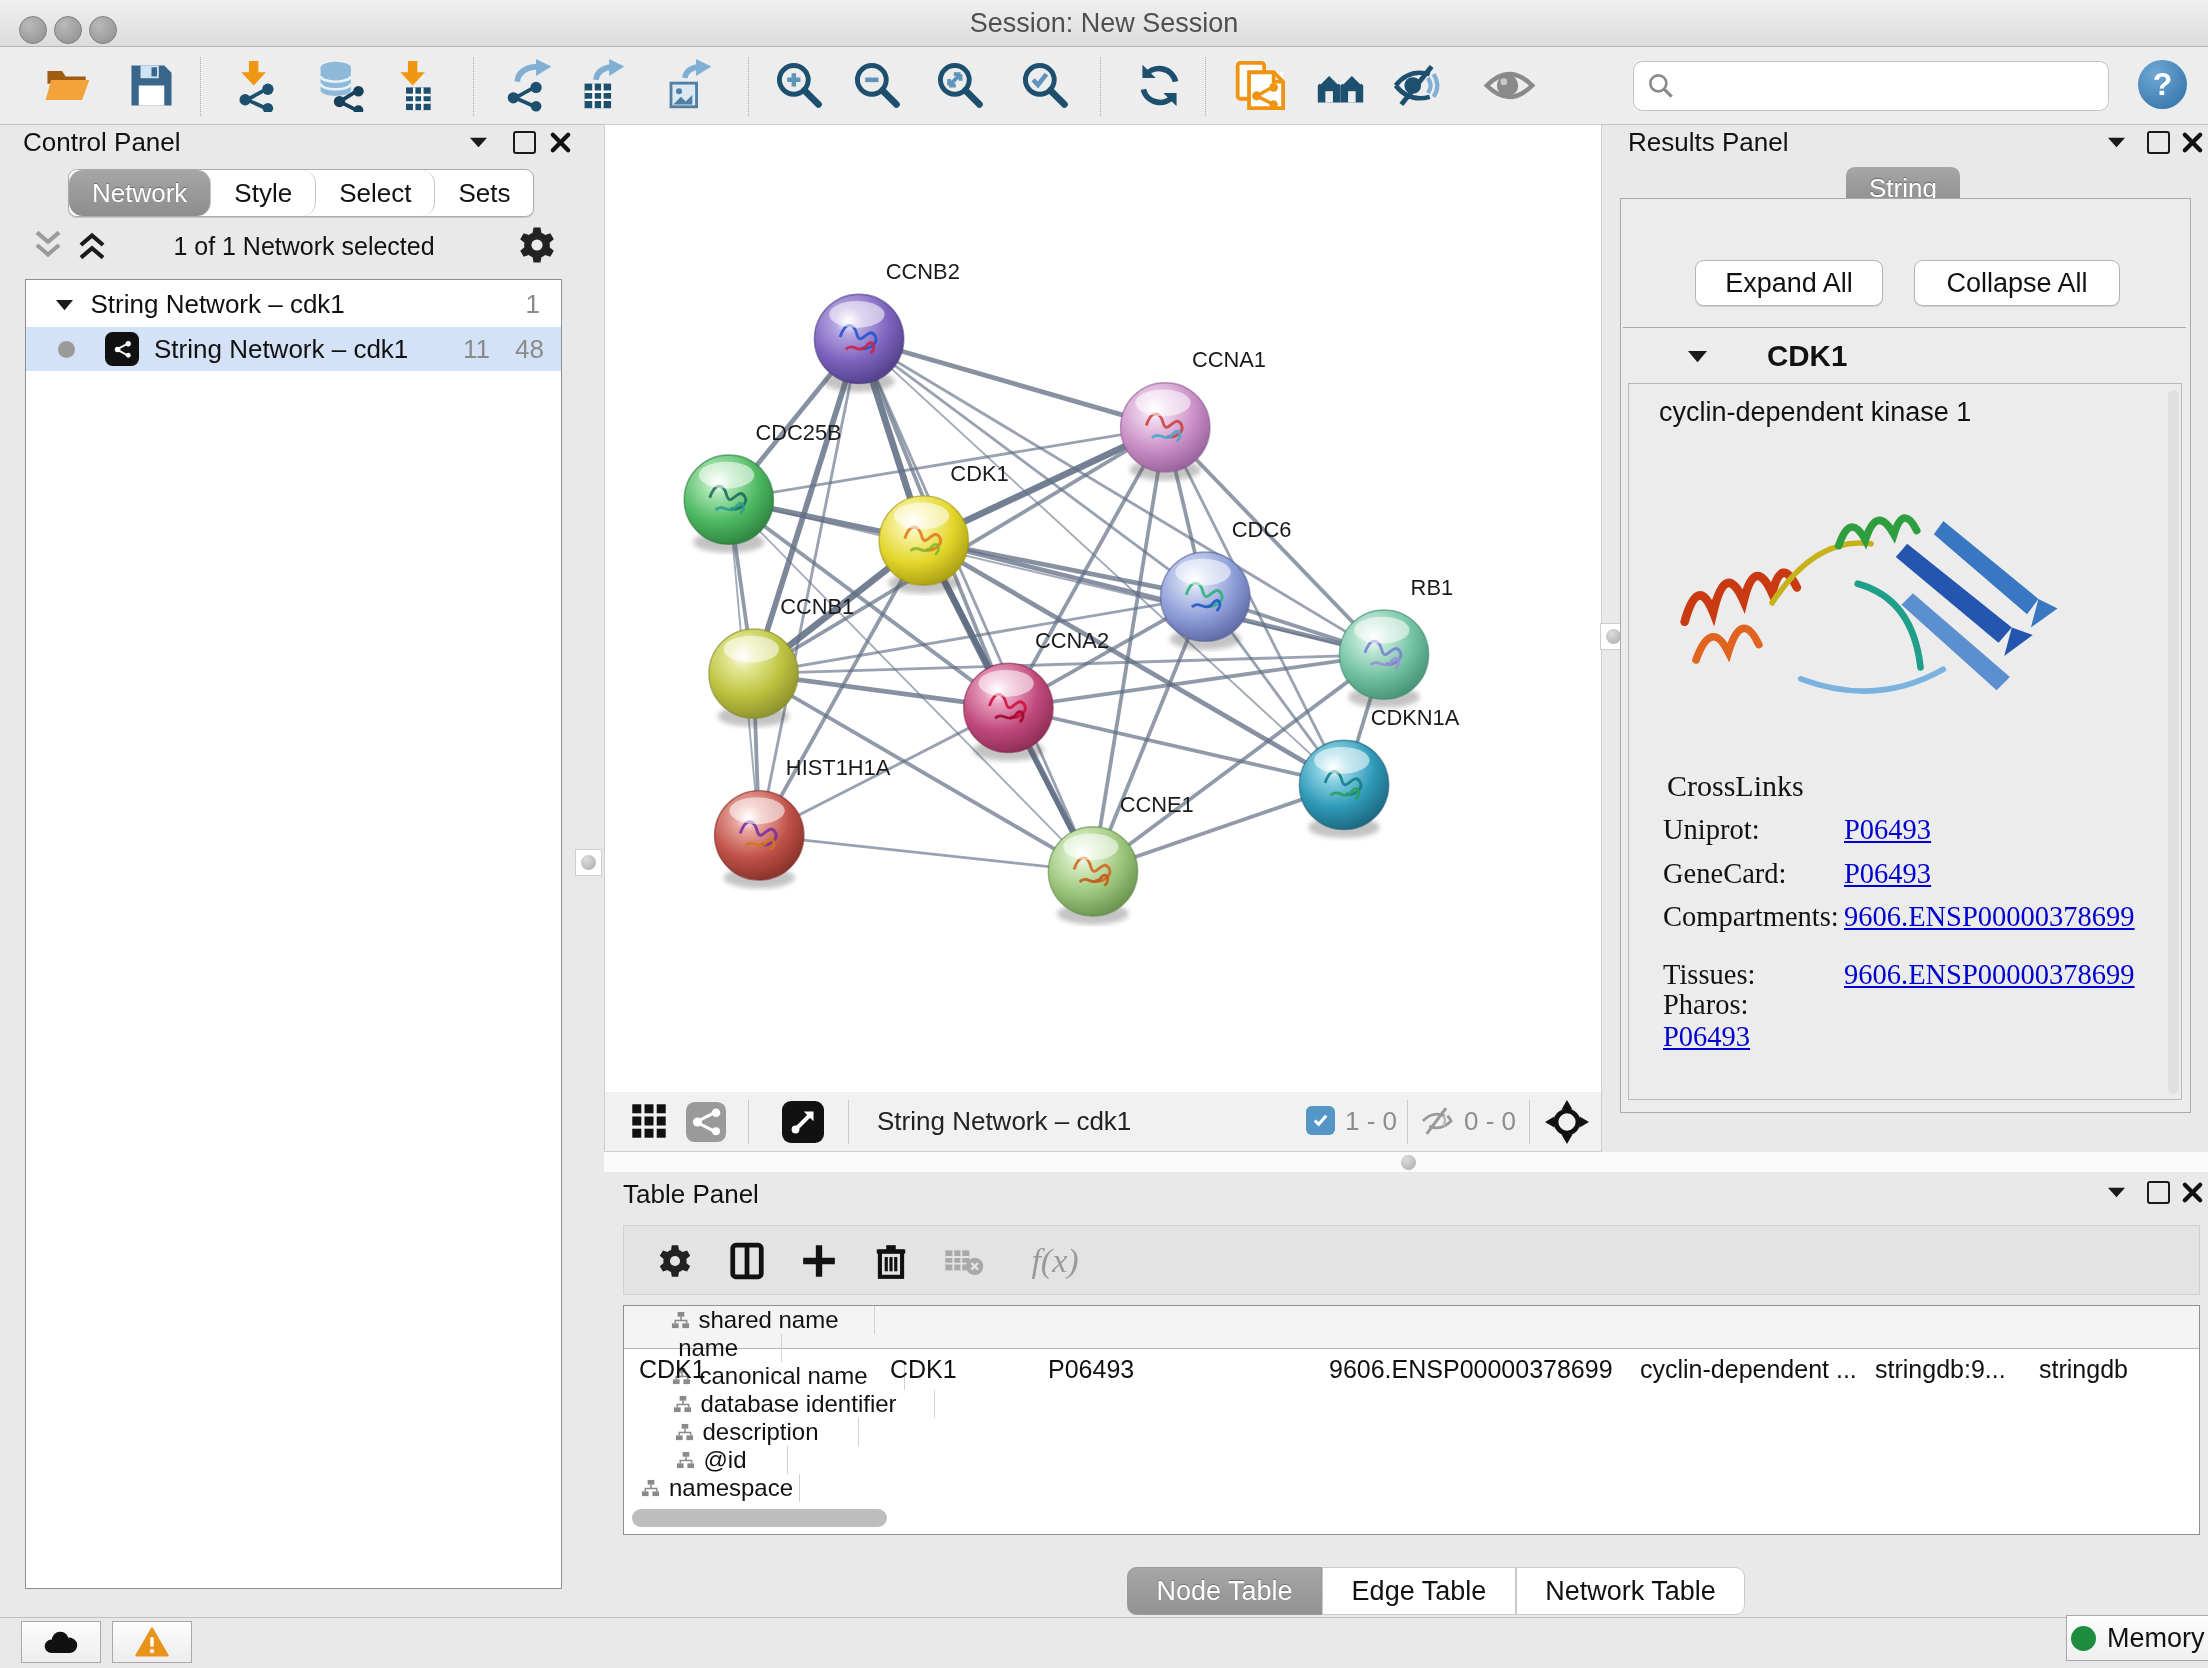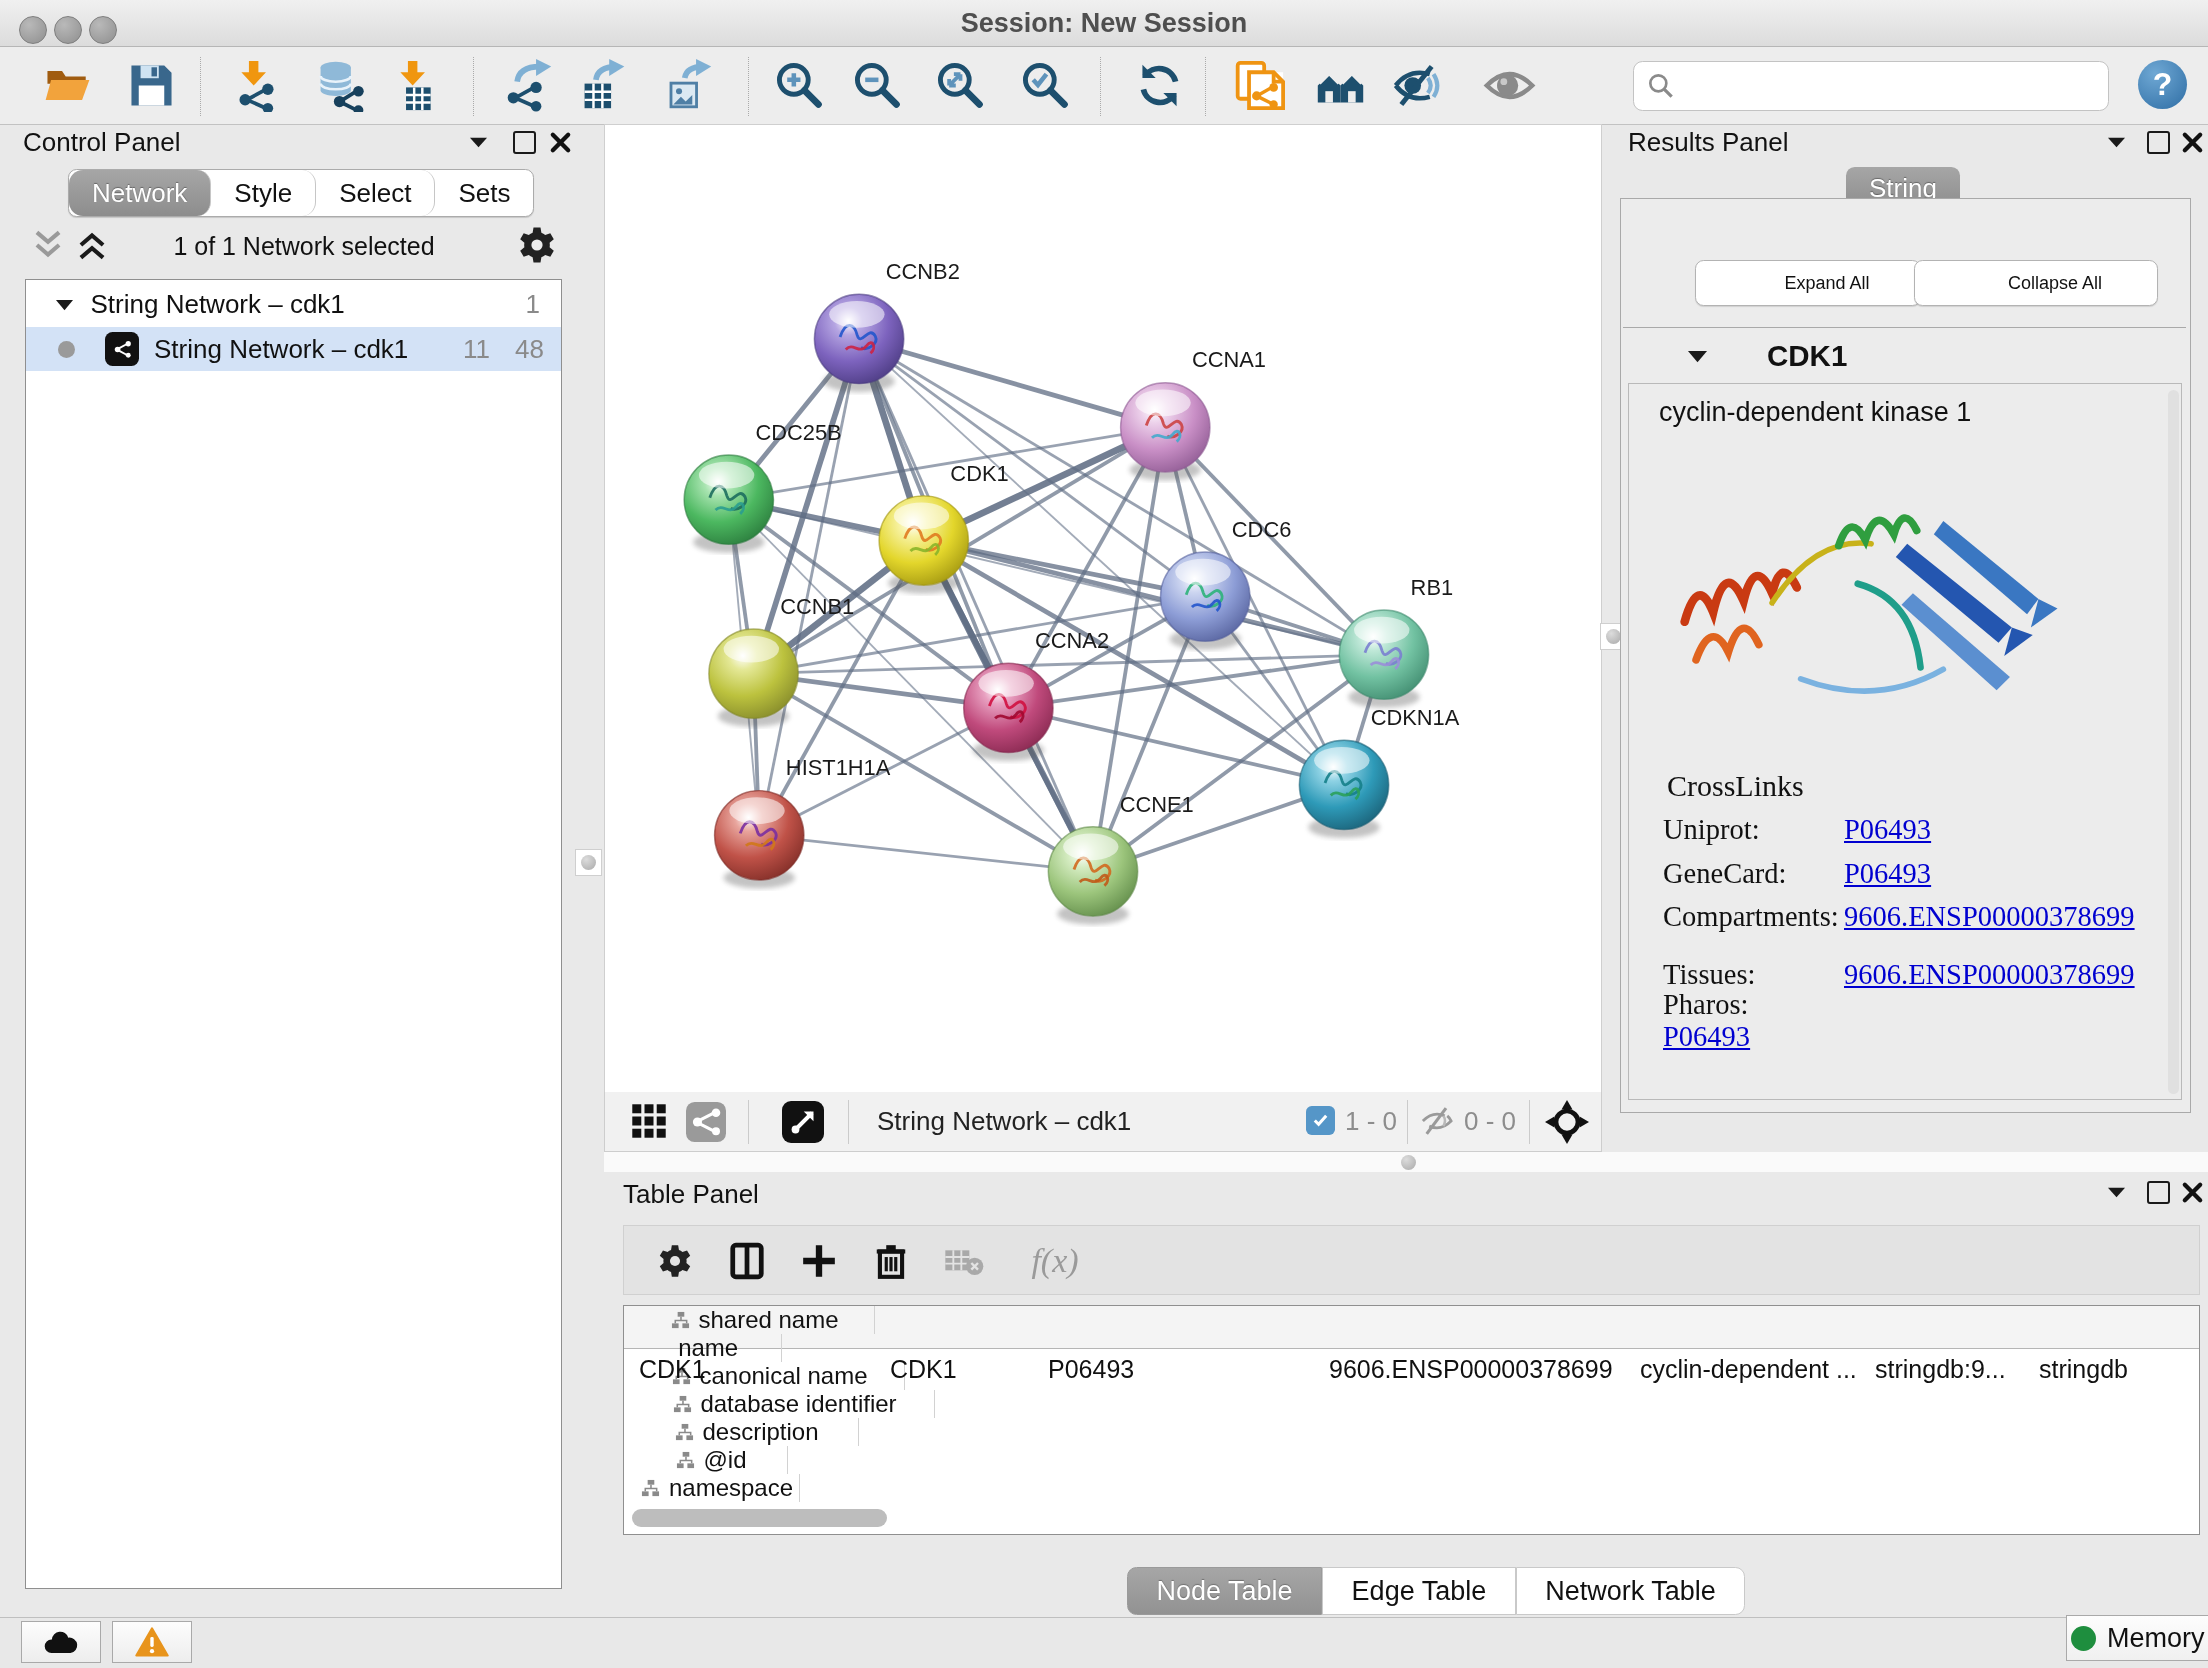--- a/index.html
+++ b/index.html
@@ -4,21 +4,21 @@
 <style>
   html,body{margin:0;padding:0;background:#d8d8d8;}
   #app{position:relative;width:2208px;height:1668px;background:#e9e9e9;font-family:"Liberation Sans",sans-serif;overflow:hidden;
        -webkit-font-smoothing:antialiased;}
   .abs{position:absolute;}
   
   #titlebar{left:0;top:0;width:2208px;height:46px;background:linear-gradient(#f0f0f0,#dcdcdc);border-bottom:1px solid #b6b6b6;}
   .traffic{position:absolute;top:16px;width:26px;height:26px;border-radius:50%;
            background:radial-gradient(circle at 35% 30%,#b9b9b9,#8f8f8f);border:1px solid #7e7e7e;}
   #win-title{position:absolute;left:0;top:0;width:100%;height:46px;line-height:46px;text-align:center;
-             font-size:27px;color:#4f4f4f;font-weight:bold;}
+             font-size:27px;color:#4f4f4f;}
   
   #toolbar{left:0;top:47px;width:2208px;height:77px;background:#ededed;border-bottom:1px solid #c2c2c2;}
   .tbi{position:absolute;top:11.4px;width:55px;height:55px;display:flex;align-items:center;justify-content:center;}
   .tbsep{position:absolute;top:9.5px;width:0;height:59px;border-left:1.9px dotted #aaa;}
   #search-box{position:absolute;left:1633px;top:14.3px;width:474px;height:48px;background:#fff;border:1.9px solid #c3c3c3;
               border-radius:9.5px;display:flex;align-items:center;}
   #search-box input{border:none;outline:none;font-size:25px;flex:1;background:transparent;font-family:"Liberation Sans",sans-serif;}
   #help-btn{position:absolute;left:2138px;top:13.3px;width:49px;height:49px;border-radius:50%;
             background:radial-gradient(circle at 35% 28%,#6fa8d4,#2e6da4);color:#fff;font-size:32px;font-weight:bold;
             display:flex;align-items:center;justify-content:center;}
@@ -42,22 +42,22 @@
   #net-canvas{left:604px;top:124px;width:996px;height:968px;background:#fff;border:1px solid #cfcfcf;}
   #view-toolbar{left:604px;top:1092px;width:996px;height:59px;background:#f1f1f1;border:1px solid #cdcdcd;border-top:none;}
   .vsep{position:absolute;top:7.6px;height:44px;width:0;border-left:1.9px solid #cbcbcb;}
   .vt-num{position:absolute;top:14.3px;font-size:26px;color:#8d8d8d;}
   #h-splitter{left:604px;top:1152px;width:1605px;height:20px;background:#fafafa;}
   .knob{width:15px;height:15px;border-radius:50%;background:radial-gradient(circle at 35% 30%,#dcdcdc,#a9a9a9);}
   .knob-box{position:absolute;width:25px;height:25px;background:#fff;border:1px solid #cfcfcf;display:flex;align-items:center;justify-content:center;}
   
   #results-outer{left:1620px;top:198px;width:569px;height:913px;border:1.9px solid #a9a9a9;background:#ececec;}
   #expand-box{left:1623px;top:236px;width:563px;height:91px;border-bottom:1.9px solid #a9a9a9;background:#ececec;}
-  .rbtn{position:absolute;height:44px;background:#fff;border:1px solid #b3b3b3;border-radius:8.6px;font-size:18px;color:#111;
-        display:flex;align-items:center;justify-content:center;box-shadow:0 1px 1px rgba(0,0,0,.12);padding-left:38px;}
+  .rbtn{position:absolute;height:44px;background:#fff;border:1px solid #b3b3b3;border-radius:8.6px;font-size:27px;color:#111;
+        display:flex;align-items:center;justify-content:center;box-shadow:0 1px 1px rgba(0,0,0,.12);}
   #cdk1-box{left:1628px;top:383px;width:552px;height:715px;border:1px solid #b9b9b9;background:#ececec;overflow:hidden;}
   .serif{font-family:"Liberation Serif","DejaVu Serif",serif;}
   .xlink{color:#0000d0;text-decoration:underline;font-size:28.5px;}
   .xrow{position:absolute;left:34px;display:flex;}
   .xlabel{font-size:28.5px;color:#111;width:181px;}
   #res-scroll{left:2168px;top:390px;width:11.4px;height:704px;background:#e0e0e0;border-radius:5.7px;}
   
   #tp-toolbar{left:623px;top:1225px;width:1575px;height:68px;background:#e3e3e3;border:1px solid #d0d0d0;}
   .tpi{position:absolute;top:13.3px;width:44px;height:44px;display:flex;align-items:center;justify-content:center;}
   #node-table{left:623px;top:1305px;width:1575px;height:228px;background:#fff;border:1.9px solid #8f8f8f;}

